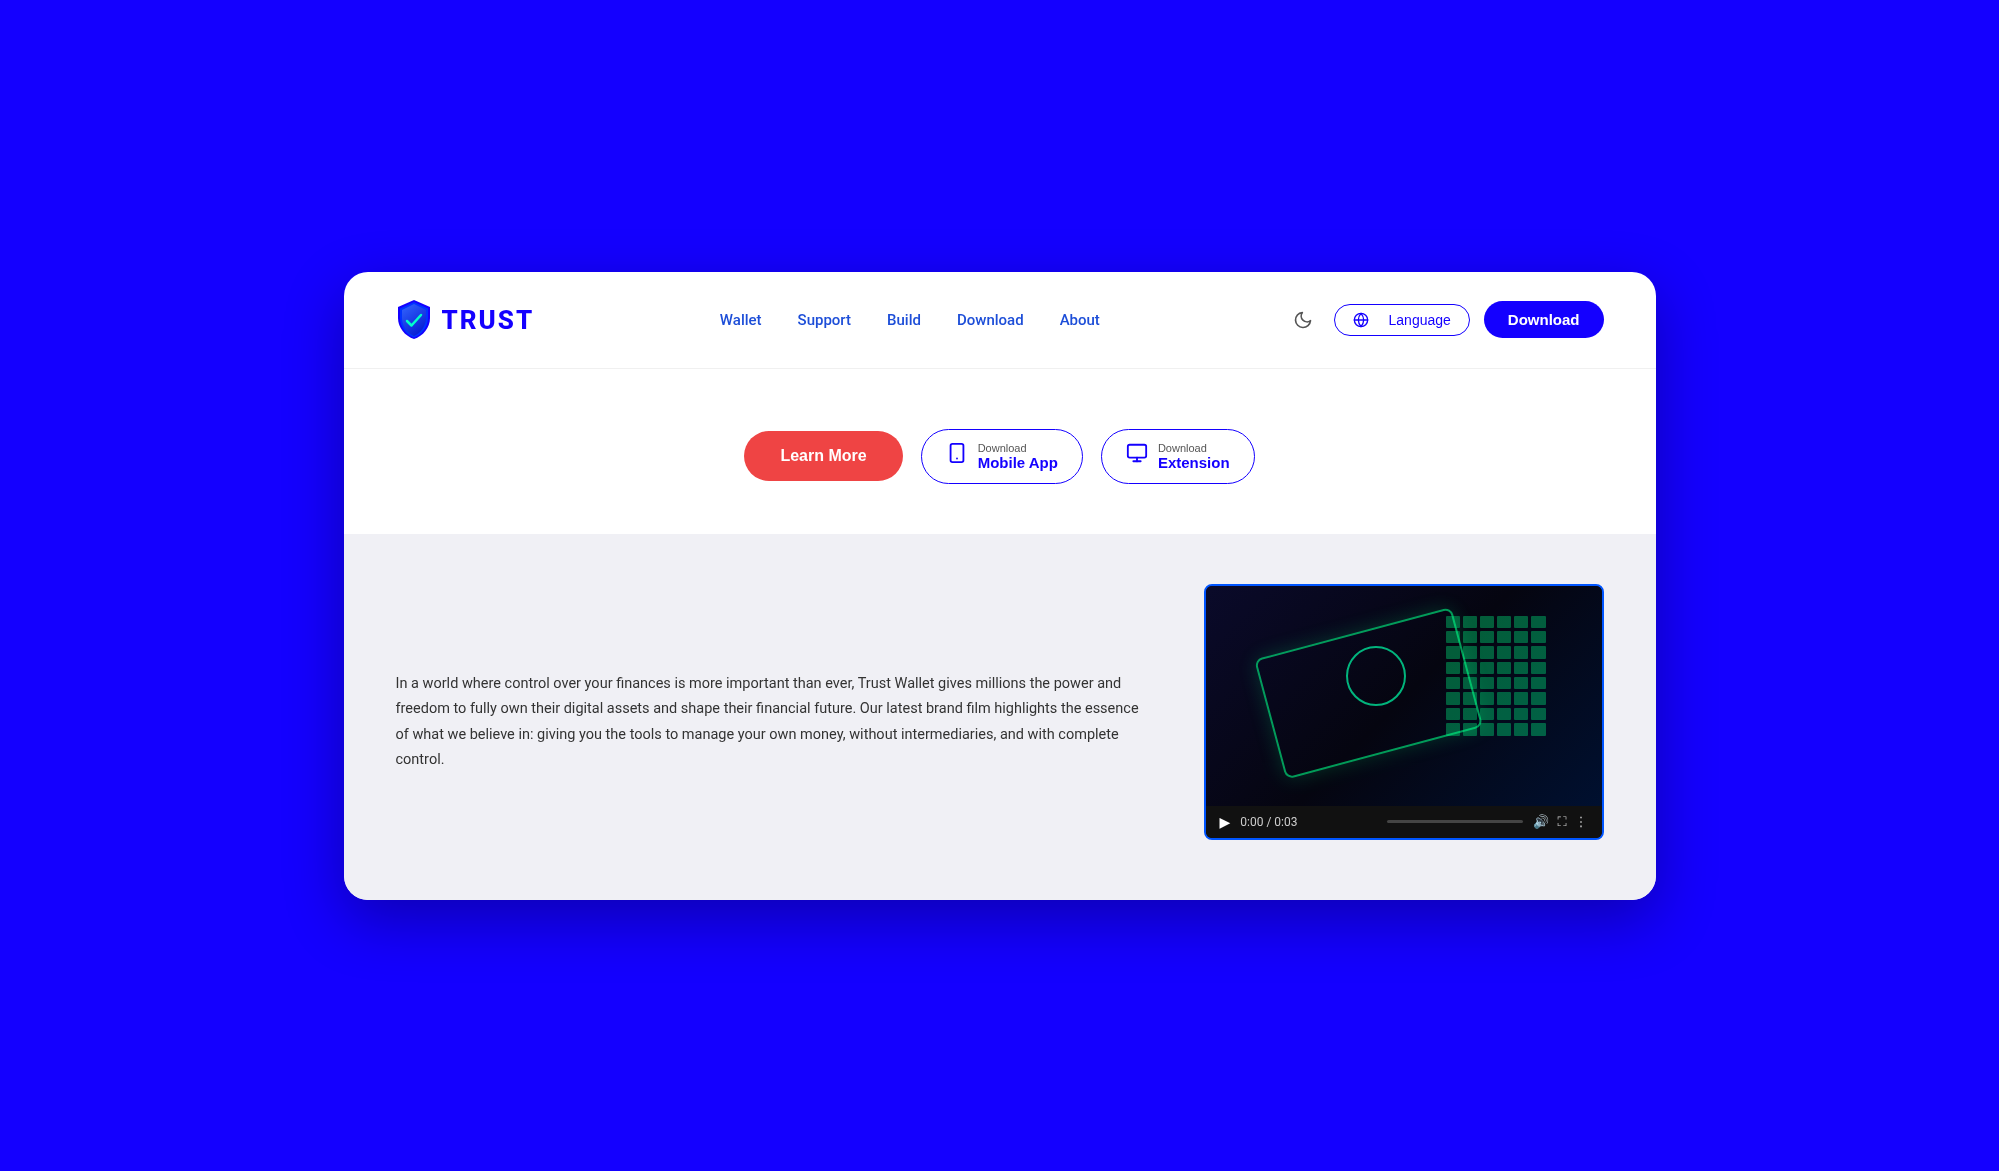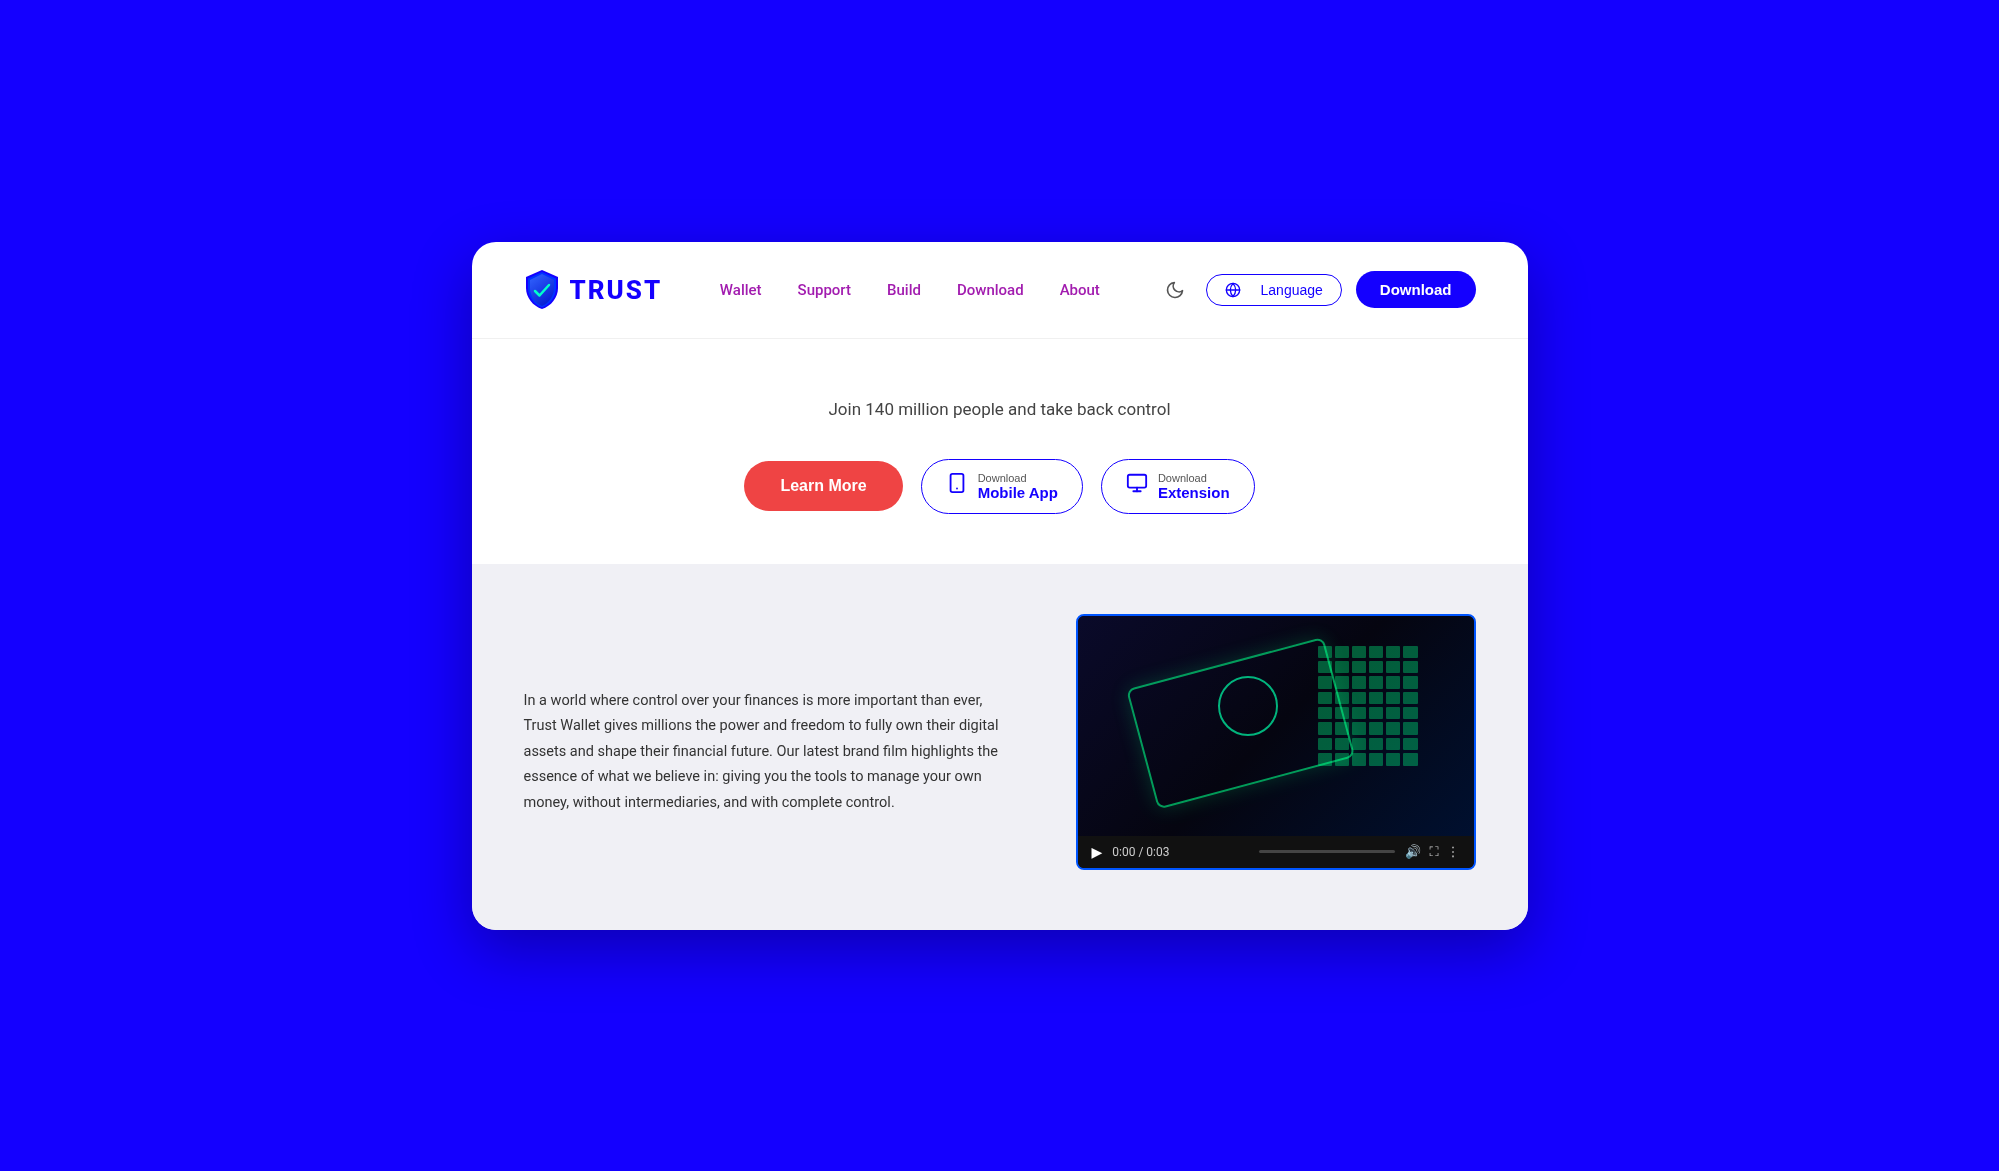--- a/index.html
+++ b/index.html
@@ -13,21 +13,21 @@
       height: 1171px;
       background-color: #1400ff;
       display: flex;
       align-items: center;
       justify-content: center;
       font-family: -apple-system, BlinkMacSystemFont, 'Segoe UI', Roboto, sans-serif;
       overflow: hidden;
     }
 
     .page-container {
-      width: 1056px;
+      width: 1312px;
       background: #ffffff;
       border-radius: 24px;
       padding: 0;
       overflow: hidden;
       box-shadow: 0 20px 60px rgba(0,0,0,0.3);
     }
 
     
     .header {
       display: flex;
@@ -56,21 +56,21 @@
     }
 
     .nav {
       display: flex;
       align-items: center;
       gap: 36px;
     }
 
     .nav-link {
       font-size: 15px;
-      color: #a21caf;
+      color: #1d4ed8;
       text-decoration: none;
       font-weight: 500;
       cursor: pointer;
     }
 
     .nav-actions {
       display: flex;
       align-items: center;
       gap: 14px;
     }
@@ -355,21 +355,20 @@
           <line x1="2" y1="12" x2="22" y2="12"></line>
           <path d="M12 2a15.3 15.3 0 0 1 4 10 15.3 15.3 0 0 1-4 10 15.3 15.3 0 0 1-4-10 15.3 15.3 0 0 1 4-10z"></path>
         </svg>
         <span>Language</span>
       </button>
       <button class="download-btn">Download</button>
     </div>
   </header>
 
   <section class="hero">
-    <p class="hero-subtitle">Join 140 million people and take back control</p>
 
     <div class="hero-actions">
       <button class="btn-learn-more">Learn More</button>
 
       <button class="btn-download-app">
         <span class="icon">
           <svg width="22" height="22" viewBox="0 0 24 24" fill="none" stroke="#1400ff" stroke-width="2" stroke-linecap="round" stroke-linejoin="round">
             <rect x="5" y="2" width="14" height="20" rx="2" ry="2"></rect>
             <line x1="12" y1="18" x2="12.01" y2="18"></line>
           </svg>

